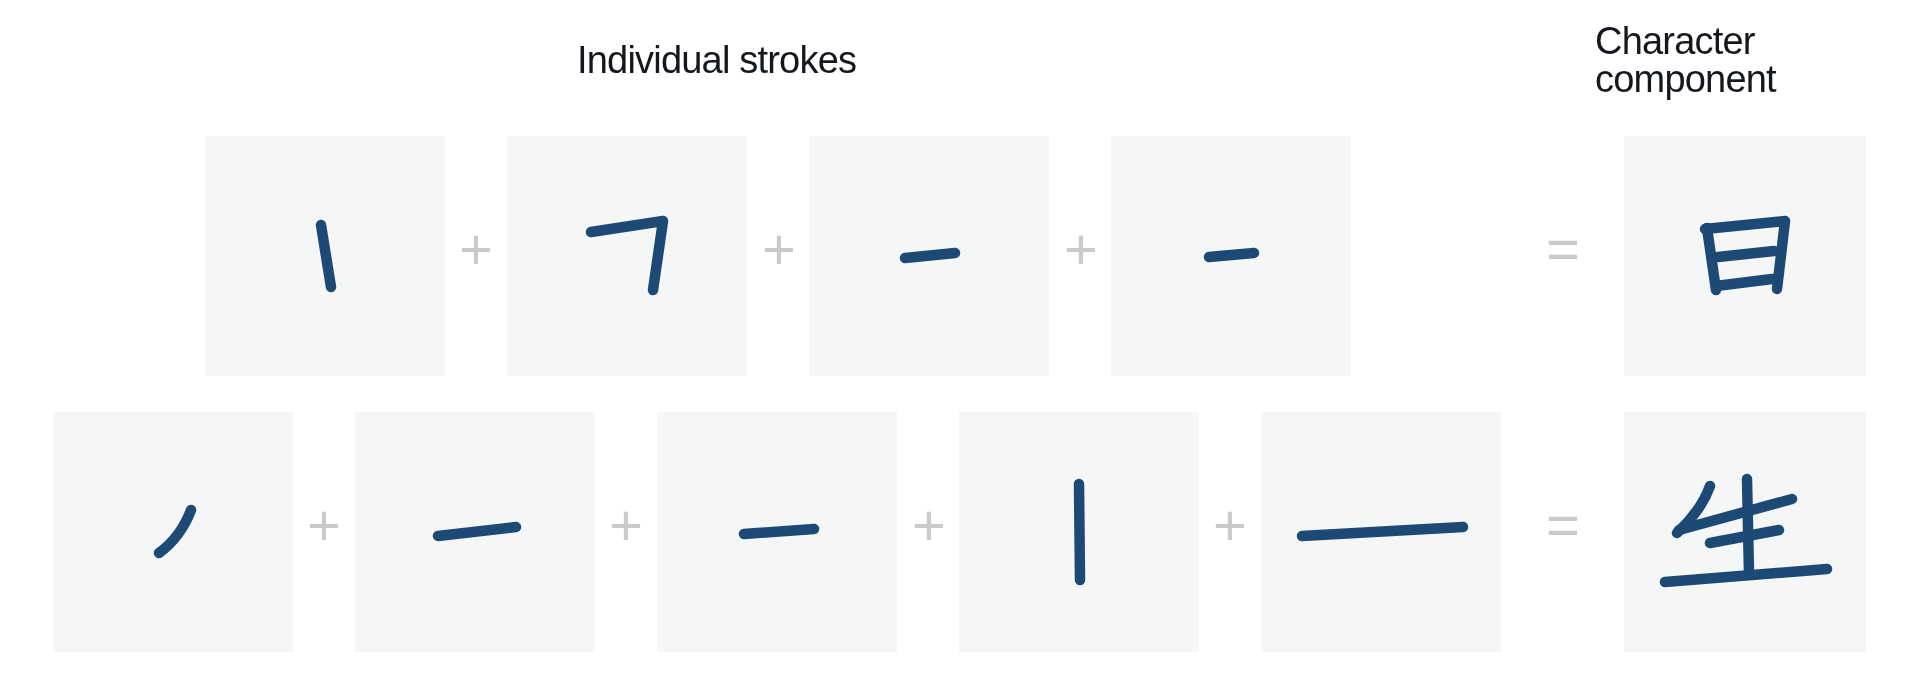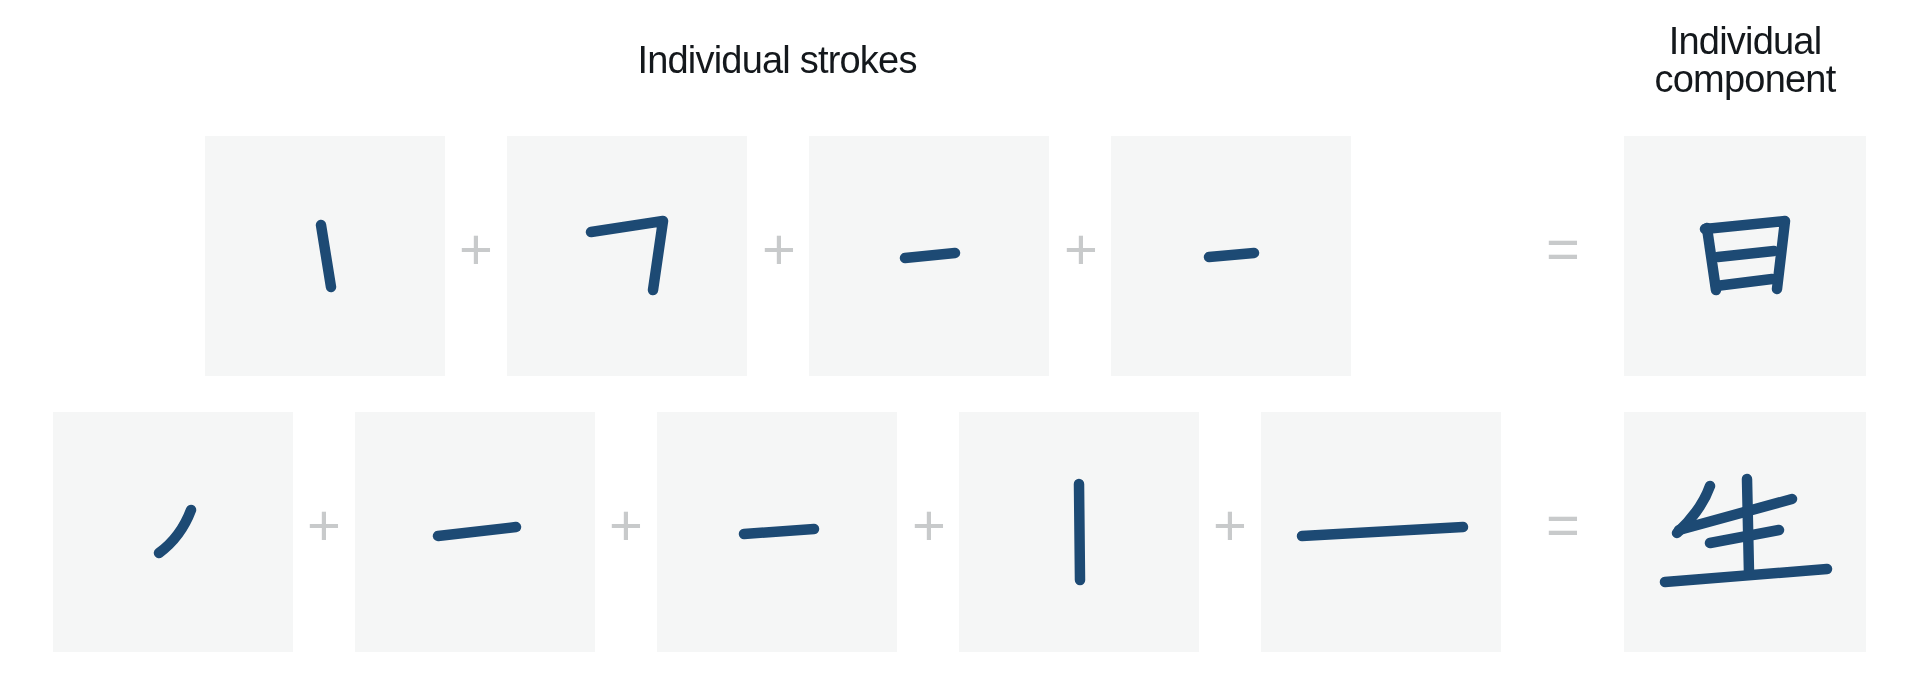--- a/index.html
+++ b/index.html
@@ -2,21 +2,21 @@
 <html><head>
 <meta charset="utf-8">
 <style>
   html,body{margin:0;padding:0;background:#ffffff;}
   .canvas{
     position:relative;width:1920px;height:690px;background:#ffffff;
     overflow:hidden;font-family:"Liberation Sans",sans-serif;
   }
   .heading{
     position:absolute;font-size:38px;font-weight:500;letter-spacing:-0.8px;
-    color:#14181c;text-align:center;line-height:41px;white-space:pre-line;
+    color:#14181c;text-align:left;line-height:41px;white-space:pre-line;
   }
   .heading.left{left:577px;top:40px;width:400px;}
   .heading.right{left:1595px;top:22px;width:300px;line-height:38px;}
   .box{position:absolute;width:240px;height:240px;background:#f5f6f6;}
   .box.char{width:242px;}
   .box svg{display:block;width:100%;height:100%;}
   .box path{
     fill:none;stroke:#1d4a74;stroke-width:10.5;
     stroke-linecap:round;stroke-linejoin:round;
   }
@@ -25,21 +25,21 @@
     color:#c8cacb;font-size:58px;font-weight:400;height:240px;
   }
   .op span{position:relative;top:-7px;line-height:1;}
 </style>
 </head>
 <body>
 
 <div class="canvas">
 
   <div class="heading left">Individual strokes</div>
-  <div class="heading right">Individual
+  <div class="heading right">Character
 component</div>
 
   <div class="box" style="left:205px;top:136px">
     <svg viewBox="0 0 240 240">
       <path d="M116,89 L126,151"></path>
     </svg>
   </div>
   <div class="op" style="left:445px;top:136px;width:62px">
     <span>+</span>
   </div>

